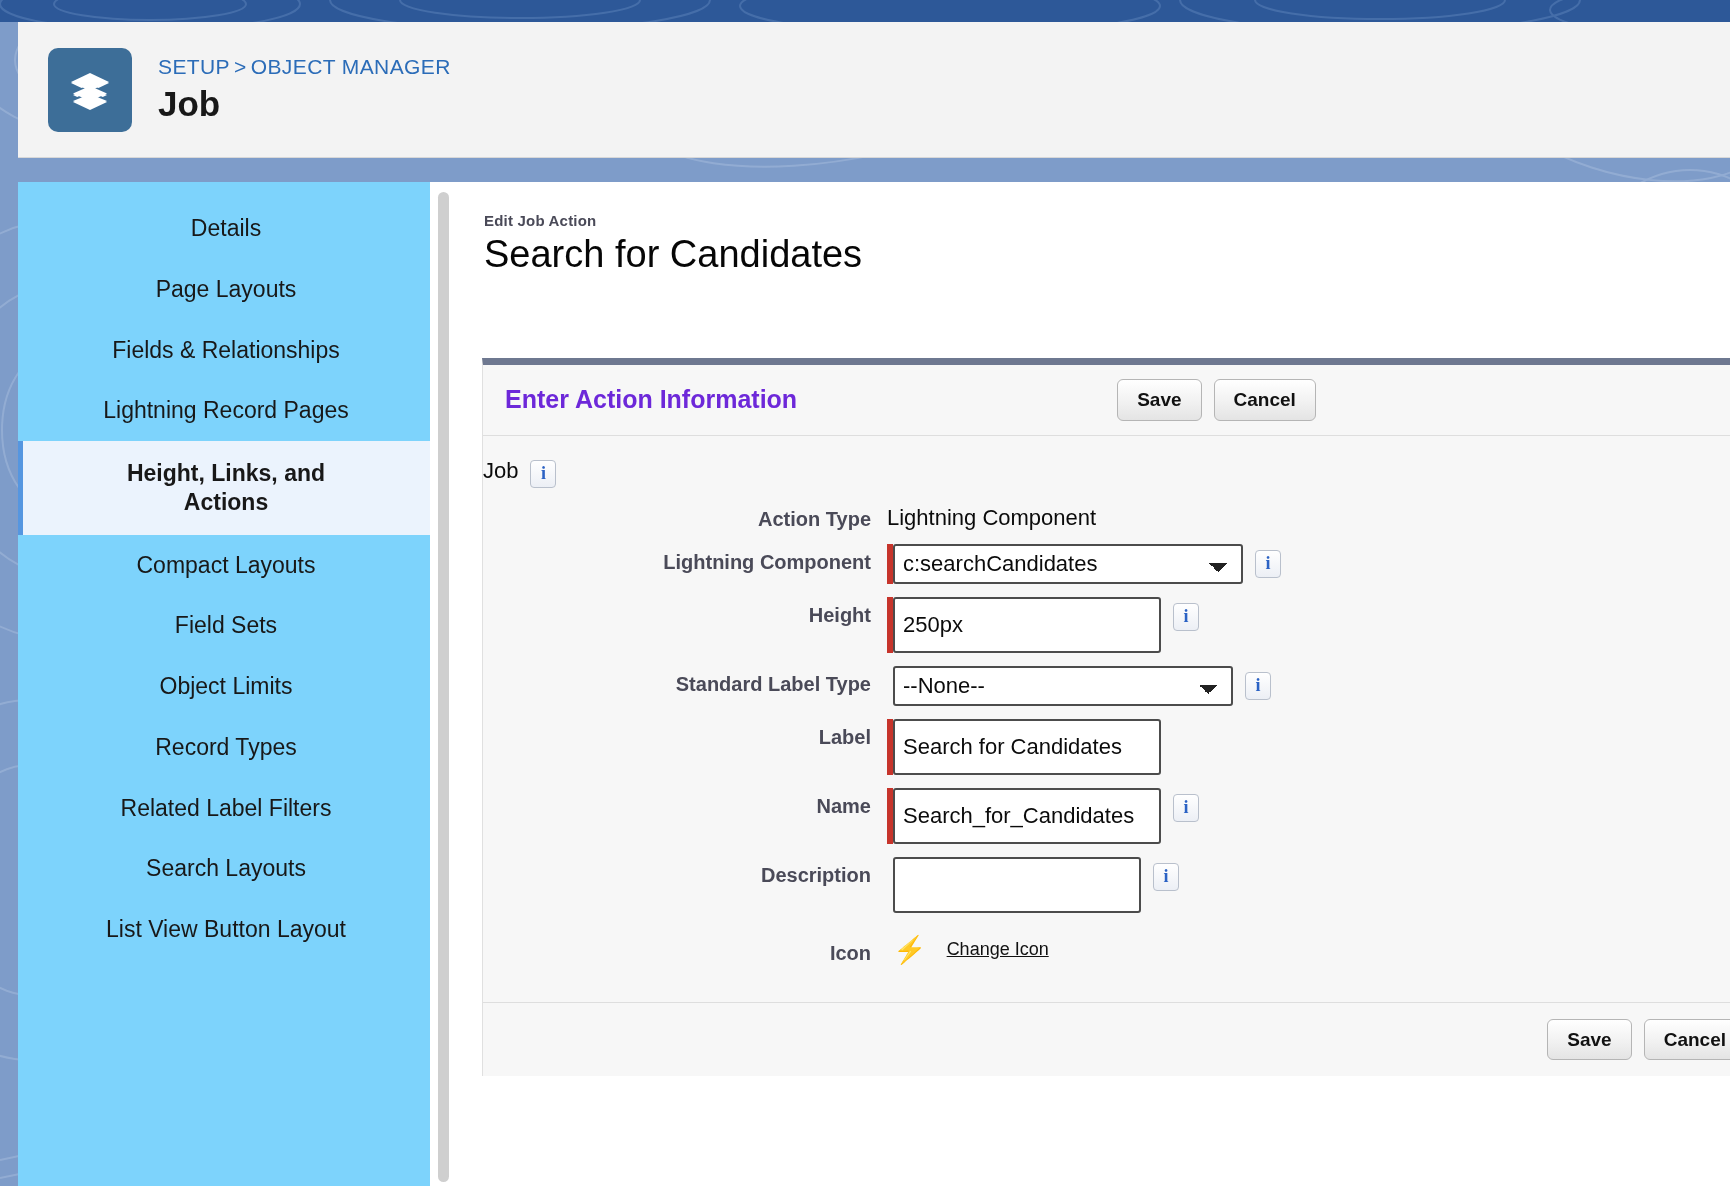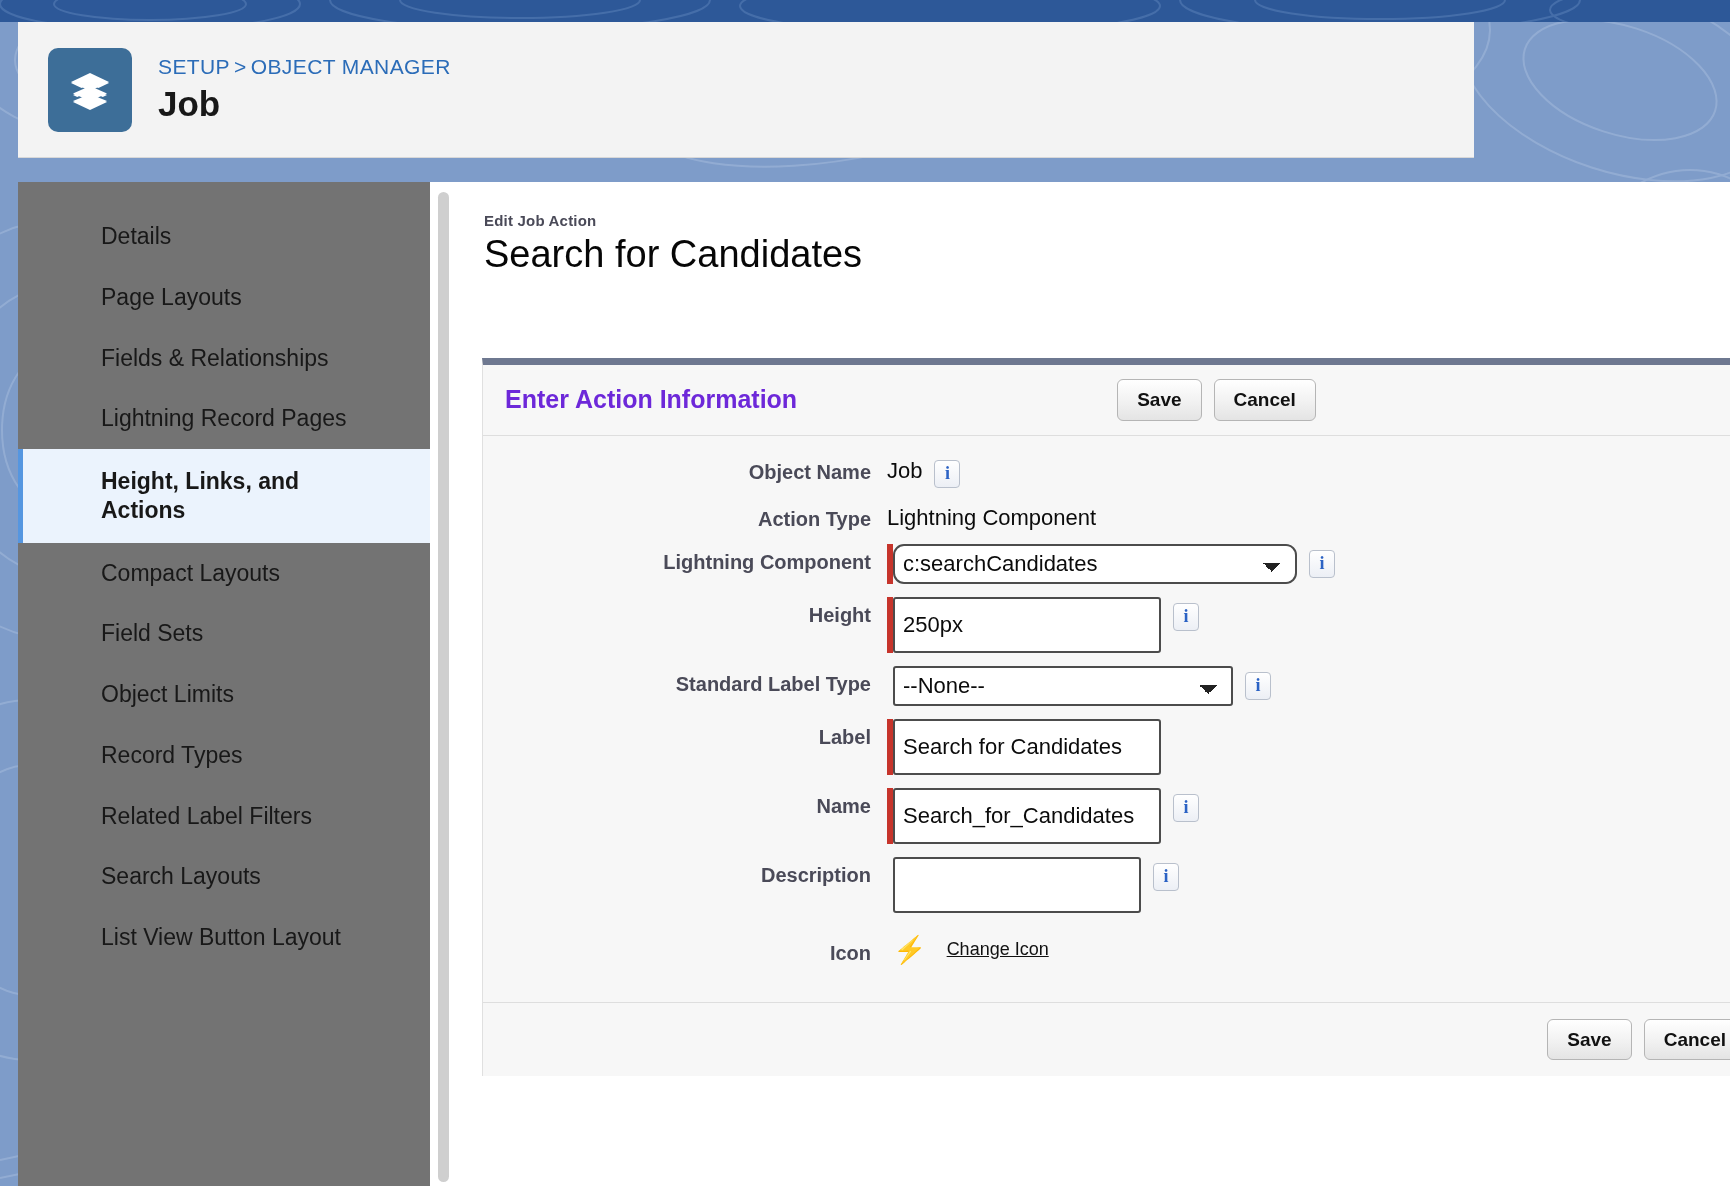--- a/index.html
+++ b/index.html
@@ -30,21 +30,21 @@
     background: #2d5898;
     z-index: 1;
   }
   #top-band-pattern { position: absolute; inset: 0; }
 
   
   .header-card {
     position: absolute;
     left: 18px;
     top: 22px;
-    width: 1456px;
+    width: 1712px;
     height: 136px;
     background: #f3f3f3;
     border-bottom: 1px solid #d8d8d8;
     z-index: 5;
     display: flex;
     align-items: center;
     padding-left: 30px;
   }
   .obj-icon {
     width: 84px;
@@ -86,23 +86,24 @@
     height: 1004px;
     background: #ffffff;
     z-index: 5;
     display: flex;
   }
 
   
   .sidebar {
     width: 412px;
     flex: 0 0 412px;
-    background: #737373;
-    padding-top: 24px;
+    background: #7dd3fc;
+    padding-top: 16px;
     overflow: hidden;
+    text-align: center;
   }
   .nav-item {
     font-size: 23px;
     color: #181818;
     padding: 16px 0 16px 78px;
     line-height: 1.25;
     cursor: pointer;
     border-left: 5px solid transparent;
   }
   .nav-item.active {
@@ -430,39 +431,38 @@
         <h2>Enter Action Information</h2>
         <div class="btns">
           <button class="btn">Save</button>
           <button class="btn">Cancel</button>
         </div>
       </div>
 
       <div class="panel-body">
 
         <div class="frow">
-          <div class="flabel">Object Name</div>
           <div class="fvalue">
             <span class="plain-val">Job</span>
             <span class="info-btn">i</span>
           </div>
         </div>
 
         <div class="frow">
           <div class="flabel">Action Type</div>
           <div class="fvalue">
             <span class="plain-val">Lightning Component</span>
           </div>
         </div>
 
         <div class="frow">
           <div class="flabel">Lightning Component</div>
           <div class="fvalue">
             <span class="req-bar"></span>
-            <select class="sel" style="width:404px;border-radius:11px;">
+            <select class="sel" style="width:350px;">
               <option>c:searchCandidates</option>
             </select>
             <span class="info-btn">i</span>
           </div>
         </div>
 
         <div class="frow">
           <div class="flabel">Height</div>
           <div class="fvalue">
             <span class="req-bar"></span>

